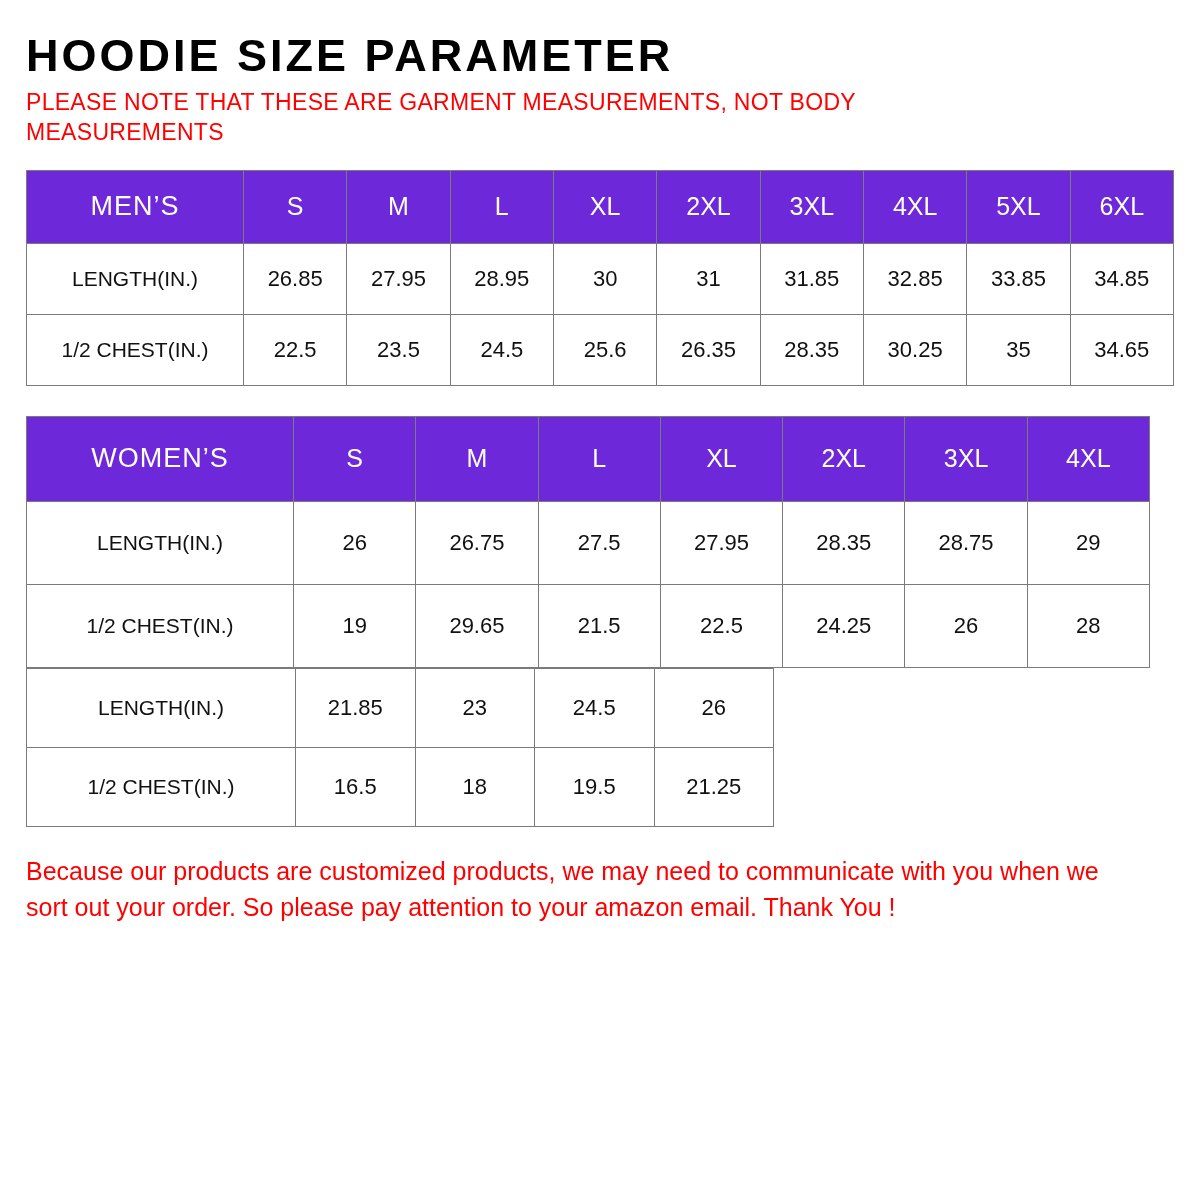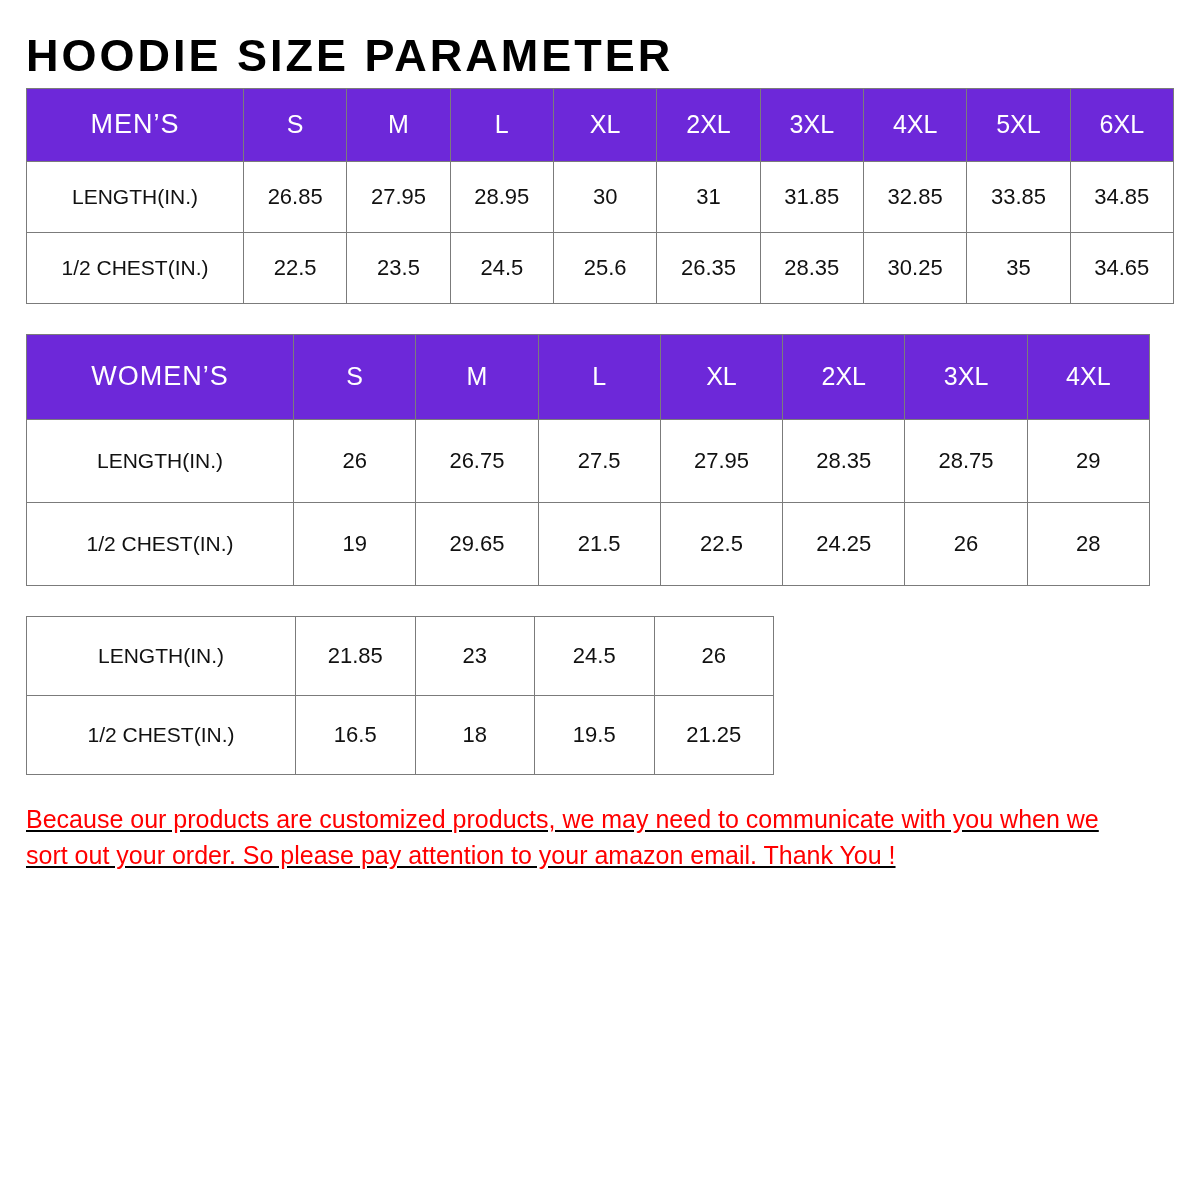--- a/index.html
+++ b/index.html
@@ -61,32 +61,31 @@
   }
   table td.rowlabel {
     font-size: 21px;
     text-align: center;
   }
   table tr.head td.rowlabel {
     font-size: 27px;
     letter-spacing: 1px;
   }
   .tbl-men { width: 1148px; margin-bottom: 30px; }
-  .tbl-women { width: 1124px; margin-bottom: 30px; }
+  .tbl-women { width: 1124px; }
   .tbl-youth { width: 748px; margin-bottom: 26px; }
   .tbl-men td.rowlabel { width: 216px; }
   .tbl-women td.rowlabel { width: 266px; }
   .tbl-youth td.rowlabel { width: 268px; }
   .tbl-women td { height: 82px; }
   .tbl-women tr.head td { height: 84px; }
   .tbl-youth td { height: 78px; }
   .tbl-youth tr.head td { height: 82px; }
   .footer {
     margin-top: 18px;
-    text-decoration: underline;
   }
   .footer-para {
     color: #ff0000;
     font-size: 25px;
     line-height: 1.45;
     margin: 0 0 22px 0;
     max-width: 1120px;
   }
   .footer-line {
     color: #ff0000;
@@ -95,20 +94,21 @@
     margin: 0;
   }
 </style>
 </head>
 <body>
 
 <div class="page">
 
   <h1 class="title">HOODIE SIZE PARAMETER</h1>
 
+  <p class="note">PLEASE NOTE THAT THESE ARE GARMENT MEASUREMENTS, NOT BODY MEASUREMENTS</p>
 
   <table class="tbl-men">
     <tbody>
       <tr class="head">
         <td class="rowlabel">MEN’S</td>
         <td>S</td>
         <td>M</td>
         <td>L</td>
         <td>XL</td>
         <td>2XL</td>

